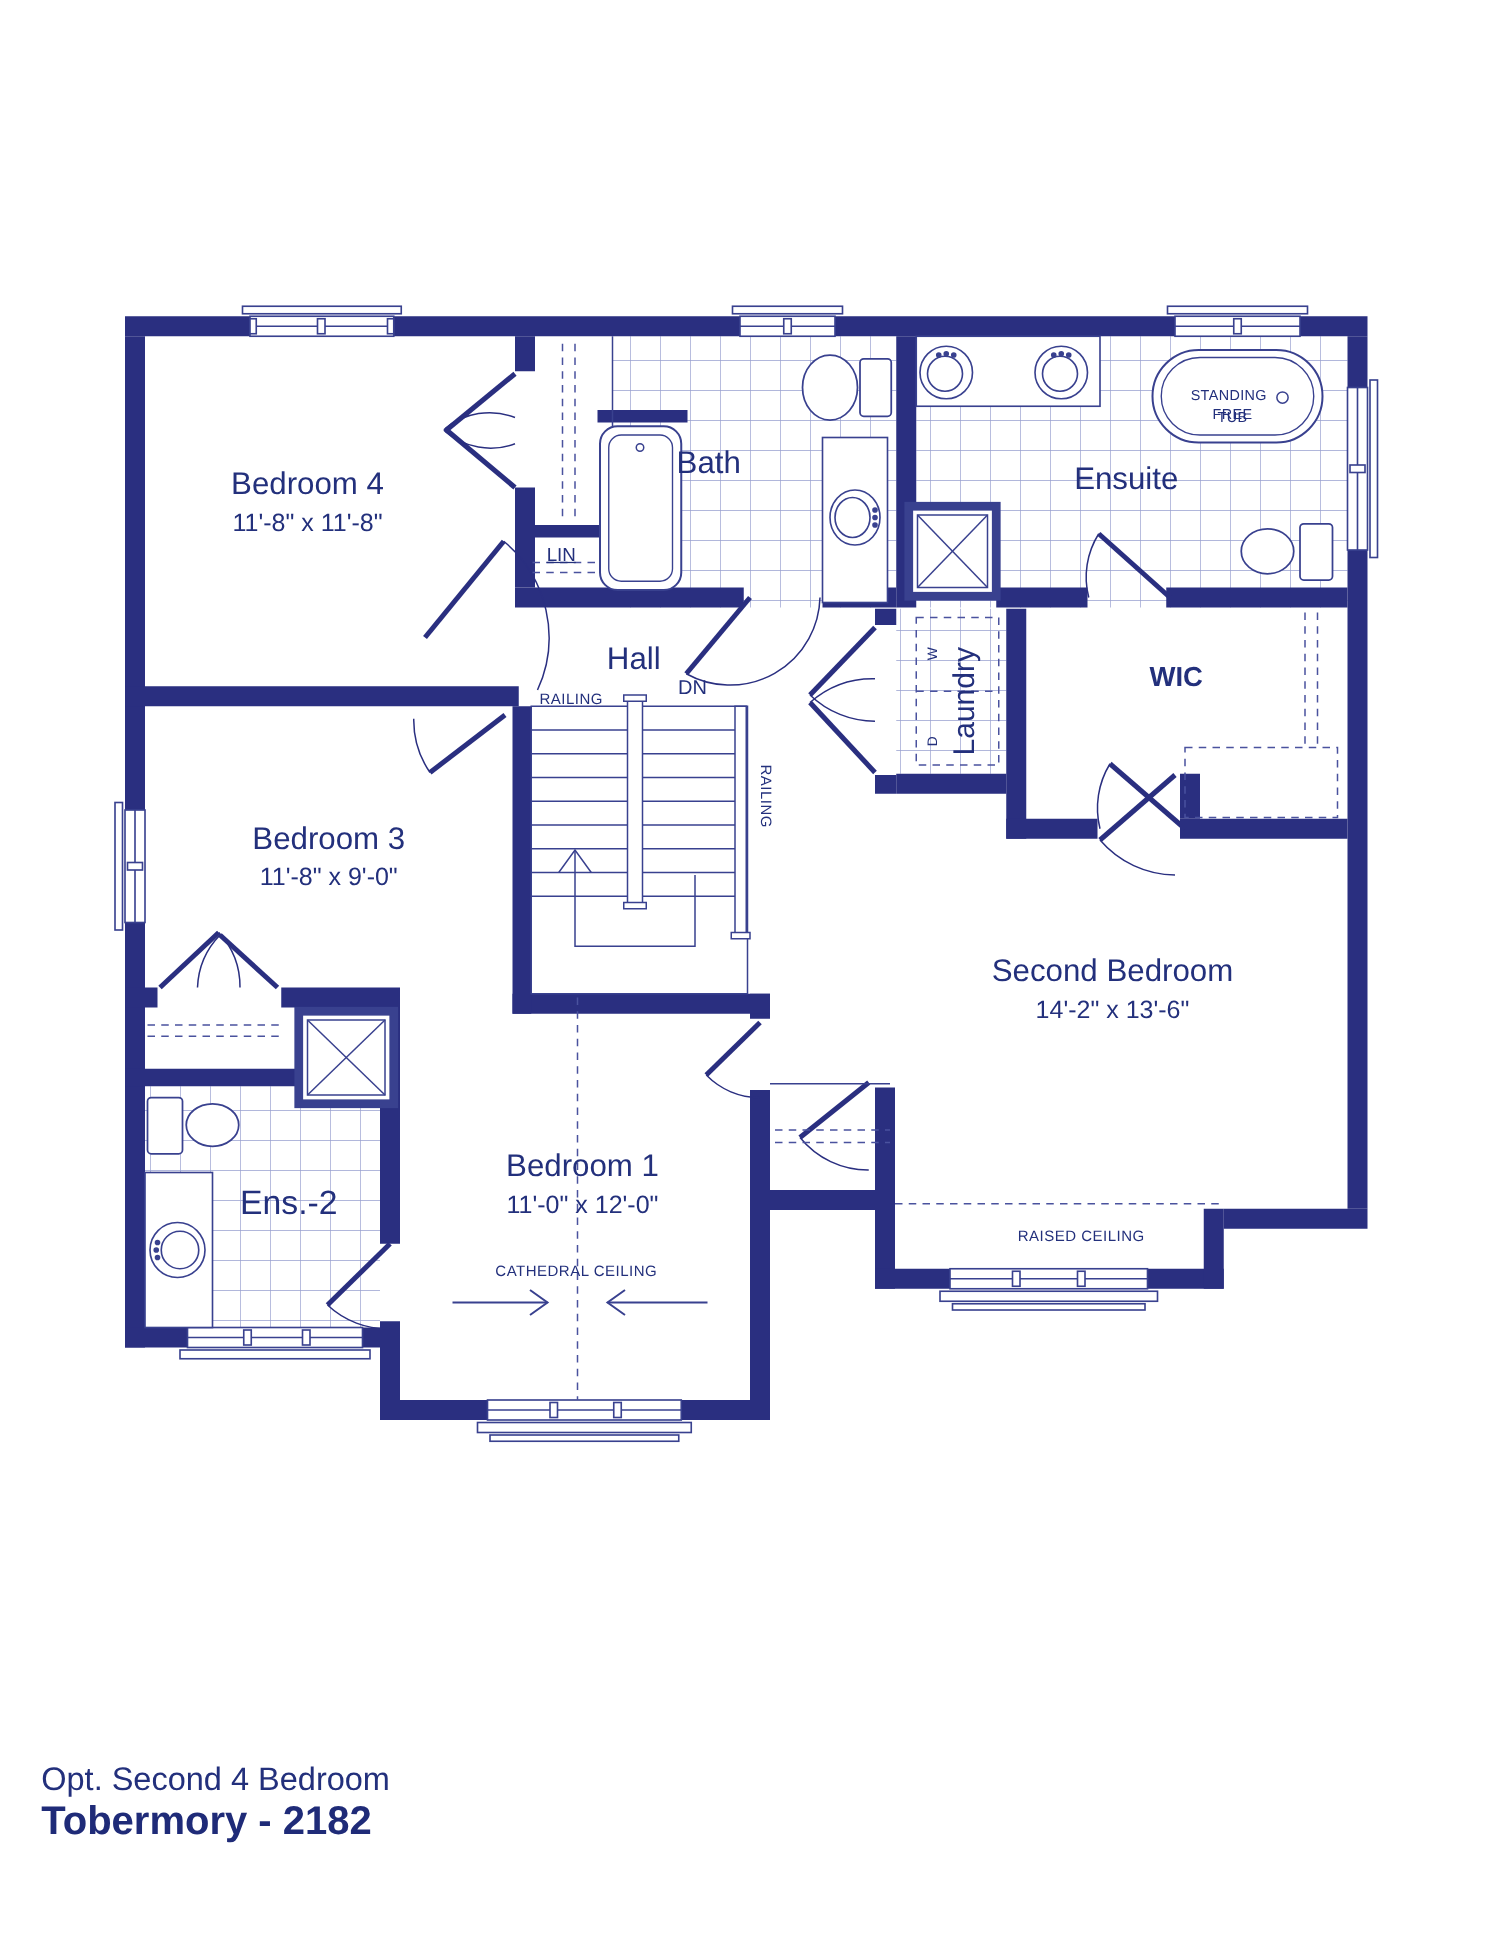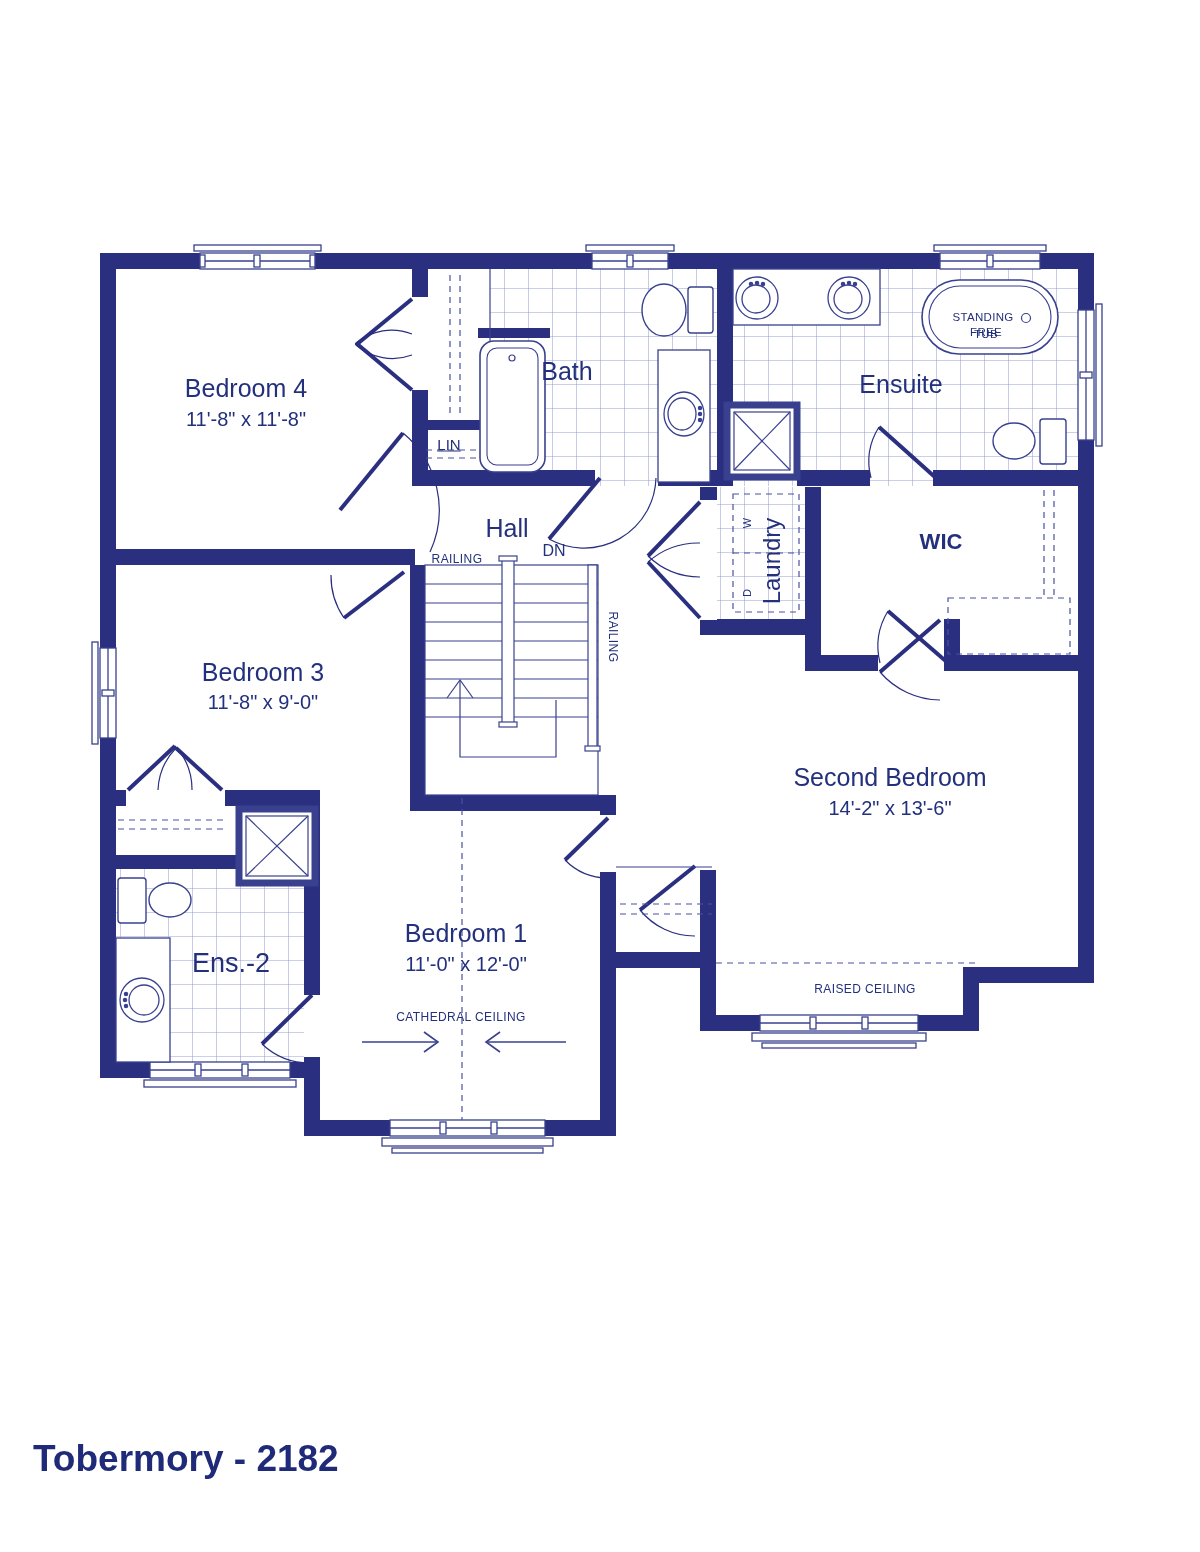--- a/index.html
+++ b/index.html
@@ -13,21 +13,21 @@
   .mid{font-size:22px;}
   .sm{font-size:15px;}
   .dn{font-size:16px;}
   .tiny{font-size:12px;letter-spacing:.4px;}
   .micro{font-size:11.5px;letter-spacing:.3px;}
   .rotccw{transform:translate(-50%,-50%) rotate(-90deg);}
   .rotcw{transform:translate(-50%,-50%) rotate(90deg);}
   .laundry{font-size:24px;}
   .wd{font-size:11px;}
   .footer1{position:absolute;left:33px;top:1408px;font-size:26px;color:#23307c;}
-  .footer2{position:absolute;left:33px;top:1438px;font-size:37px;font-weight:bold;color:#1f2b78;}
+  .footer2{position:absolute;left:33px;top:1438px;font-size:32px;font-weight:bold;color:#1f2b78;}
 </style>
 </head>
 <body>
 
 <div id="page">
 
 <svg id="plan-svg" width="1200" height="1552" viewBox="0 0 1200 1552">
   <defs>
     <pattern id="tp" width="24" height="24" patternUnits="userSpaceOnUse">
       <path d="M24 0 H0 V24" fill="none" stroke="#98a0d0" stroke-width="1.1"></path>
@@ -339,15 +339,16 @@
 <div class="lbl room" style="left:263px;top:672px;">Bedroom 3</div>
 <div class="lbl dims" style="left:263px;top:702px;">11'-8" x 9'-0"</div>
 <div class="lbl room" style="left:890px;top:777px;">Second Bedroom</div>
 <div class="lbl dims" style="left:890px;top:808px;">14'-2" x 13'-6"</div>
 <div class="lbl room" style="left:466px;top:933px;">Bedroom 1</div>
 <div class="lbl dims" style="left:466px;top:964px;">11'-0" x 12'-0"</div>
 <div class="lbl tiny" style="left:461px;top:1017px;">CATHEDRAL CEILING</div>
 <div class="lbl tiny" style="left:833px;top:989px;margin-left:32px;">RAISED CEILING</div>
 <div class="lbl" style="left:231px;top:963px;font-size:27px;">Ens.-2</div>
 
+<div class="footer1">Opt. Second 4 Bedroom</div>
 <div class="footer2">Tobermory - 2182</div>
 
 </div>
 
 </body></html>

